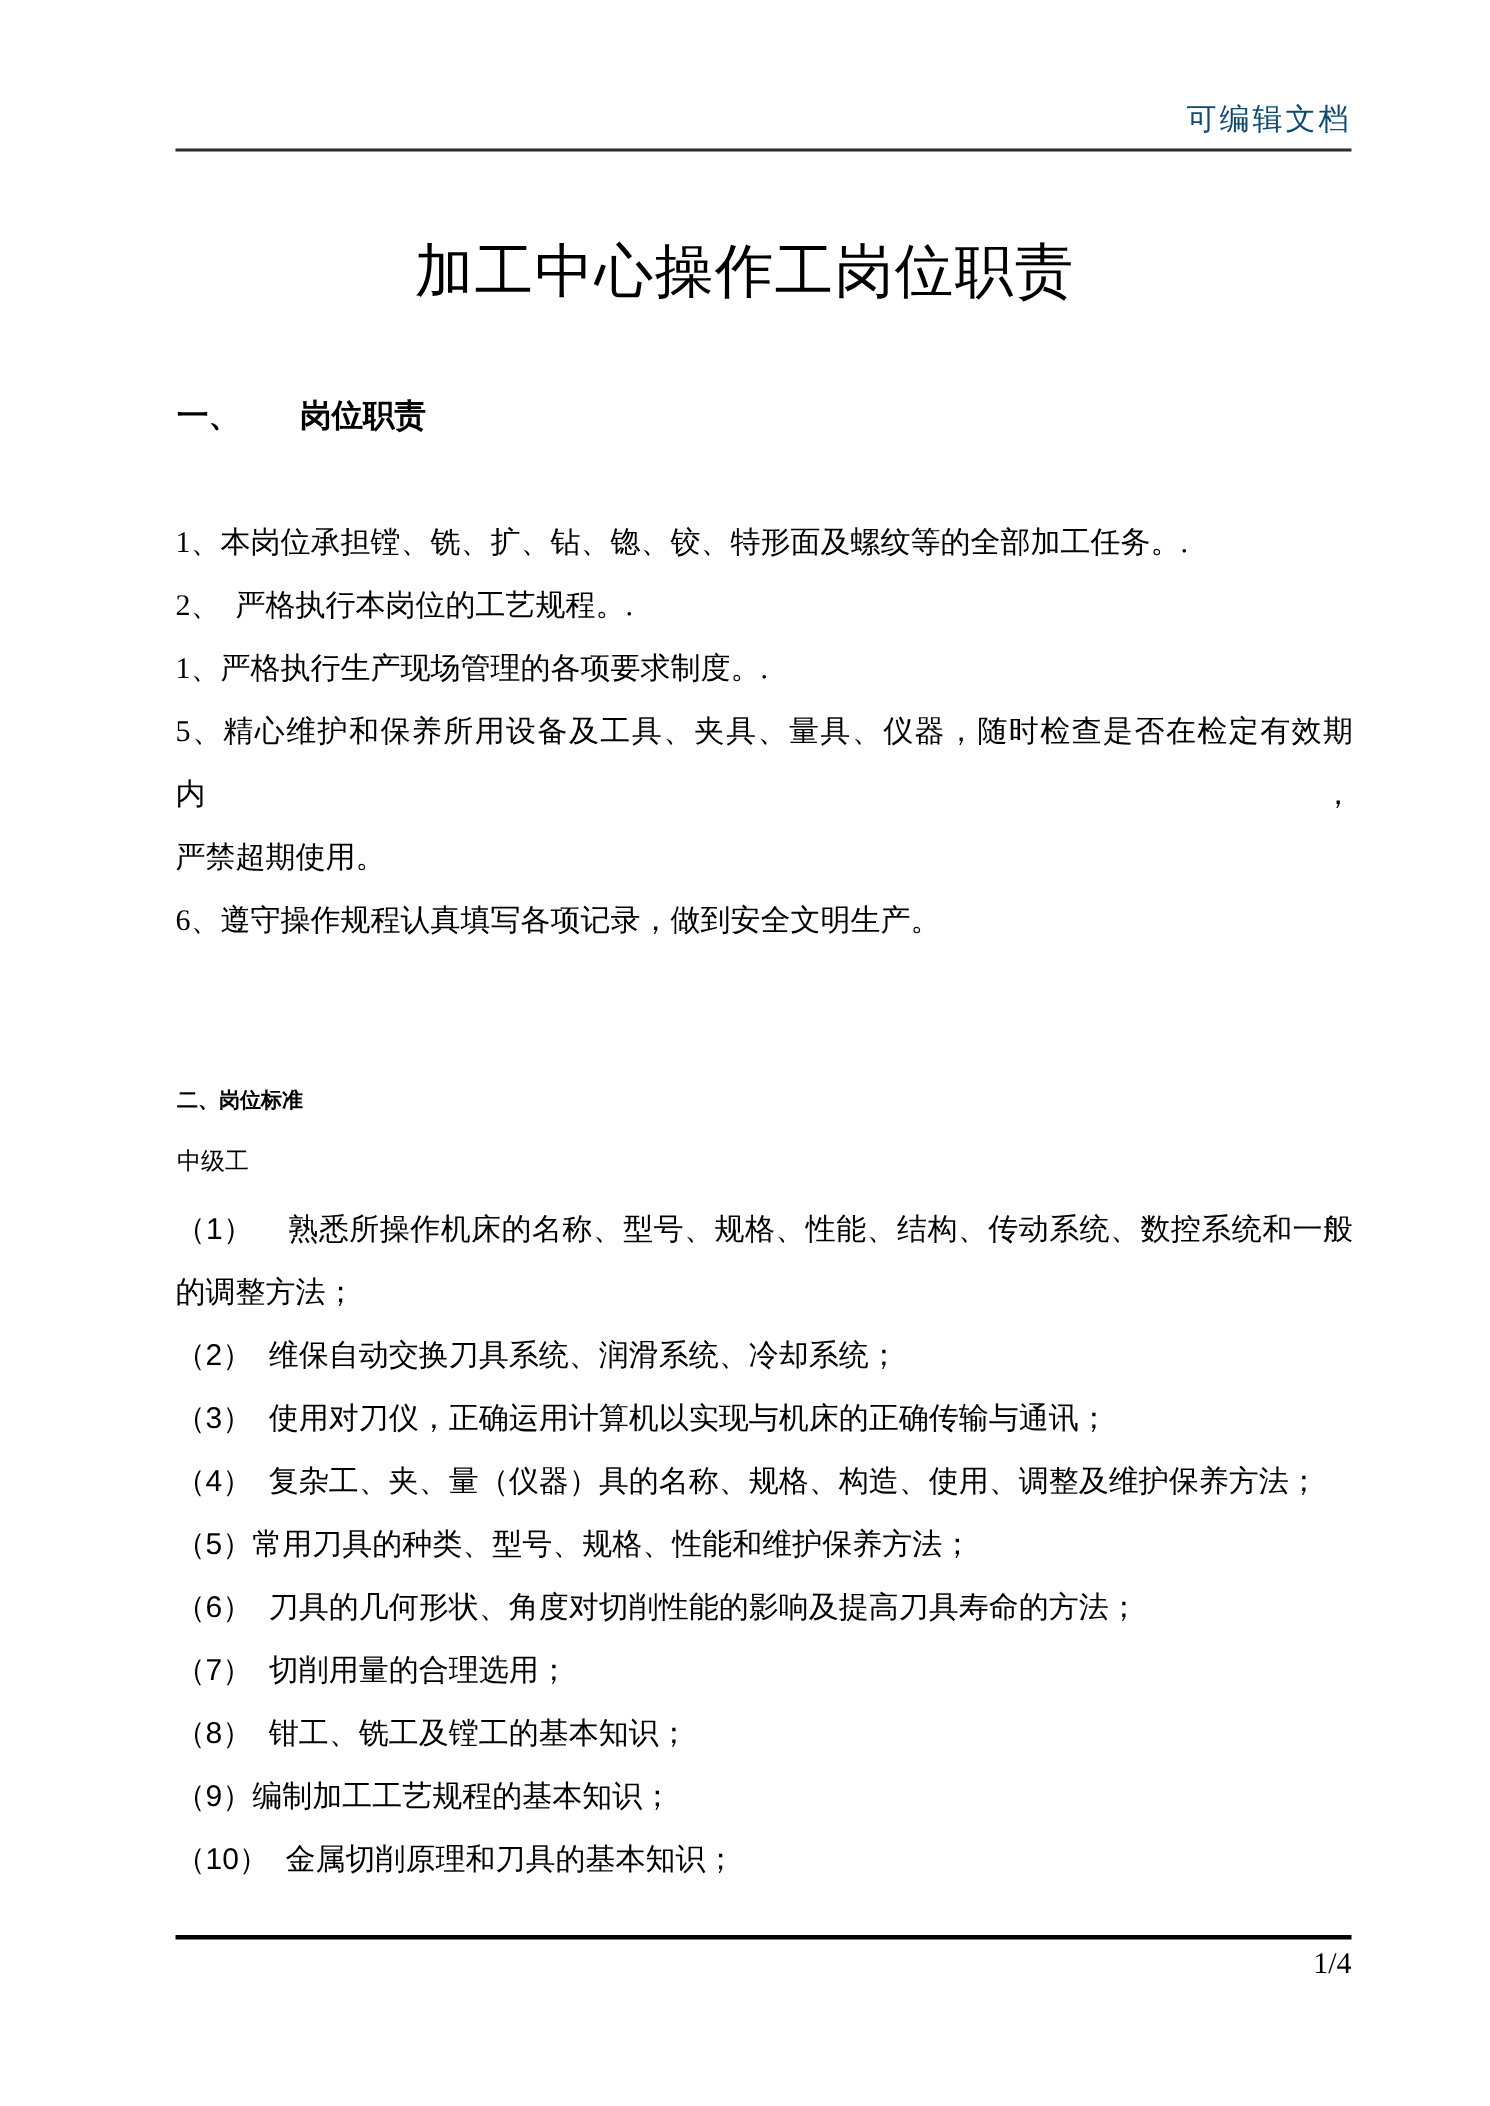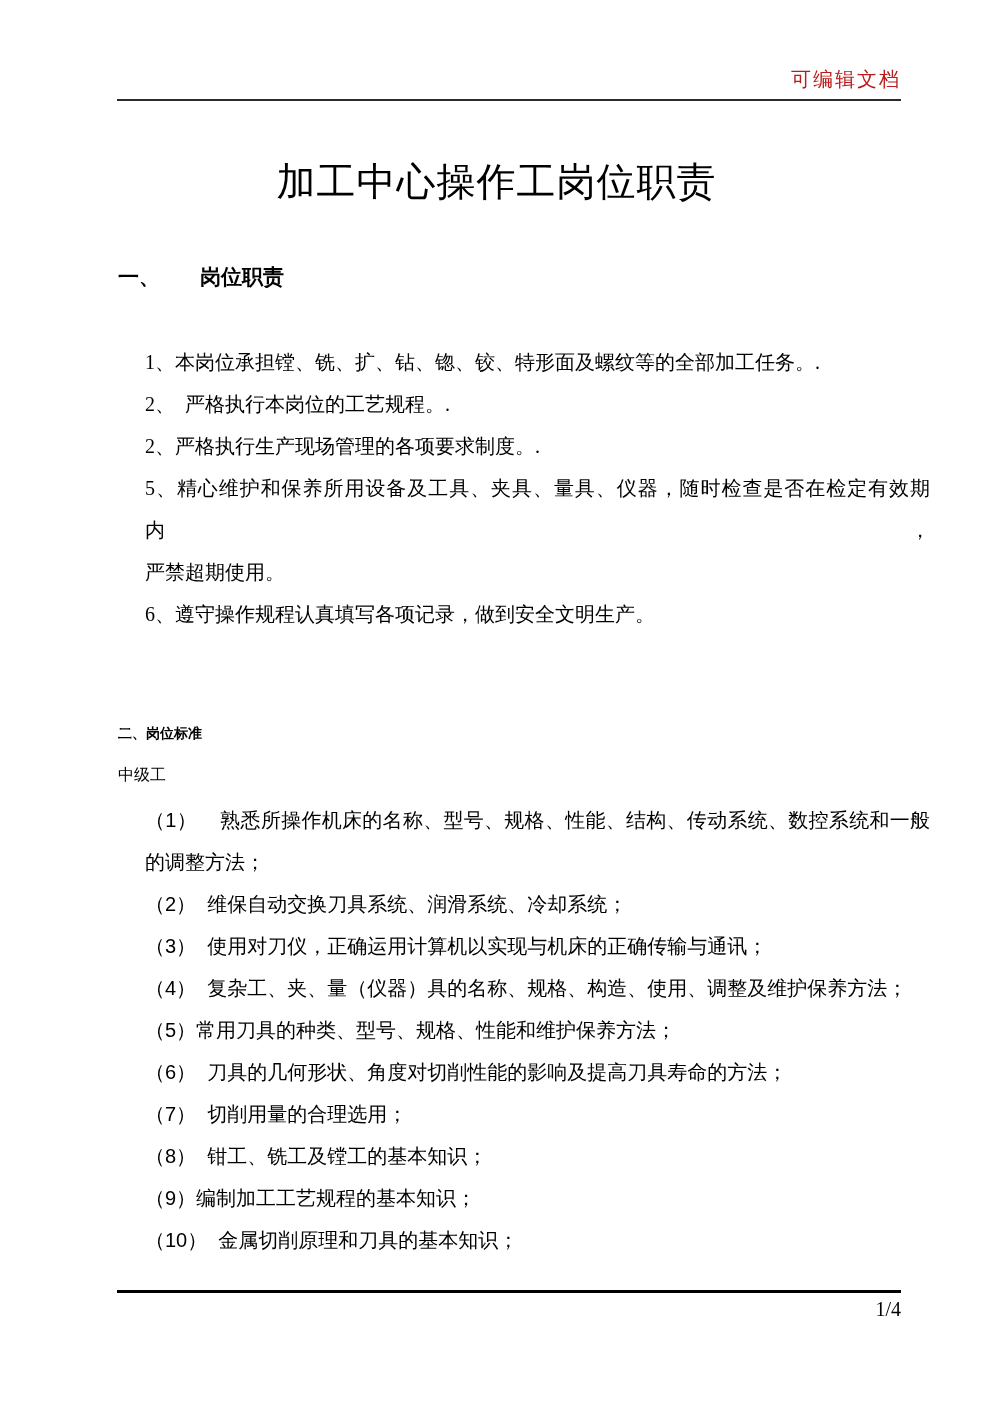--- a/index.html
+++ b/index.html
@@ -11,21 +11,21 @@
     color: #000000;
     font-family: "Liberation Serif", "DejaVu Serif", serif;
     overflow: hidden;
   }
   .watermark {
     position: absolute;
     top: 66px;
     right: 92px;
     font-size: 20px;
     letter-spacing: 2px;
-    color: #b91c1c;
+    color: #0c4a6e;
     font-family: Liberation Serif, serif;
   }
   .header-rule {
     position: absolute;
     top: 99px;
     left: 117px;
     width: 784px;
     height: 0;
     border-top: 2px solid #2b2b2b;
   }
@@ -48,21 +48,20 @@
     font-weight: bold;
     line-height: 34px;
   }
   .s1-heading .gap { display: inline-block; width: 40px; }
   .list {
     position: absolute;
     left: 117px;
     width: 785px;
     font-size: 20px;
     line-height: 42px;
-    margin-left: 28px;
   }
   .s1-list { top: 341px; }
   .s2-list {
     top: 799px;
     font-family: "Liberation Sans", "DejaVu Sans", sans-serif;
   }
   .line { white-space: pre-wrap; }
   .line.fill { text-align: justify; text-align-last: justify; }
   .s2-heading {
     position: absolute;
@@ -105,21 +104,21 @@
   <div class="watermark">可编辑文档</div>
   <div class="header-rule"></div>
 
   <div class="doc-title">加工中心操作工岗位职责</div>
 
   <div class="s1-heading"><span>一、</span><span class="gap"></span><span>岗位职责</span></div>
 
   <div class="list s1-list">
     <div class="line">1、本岗位承担镗、铣、扩、钻、锪、铰、特形面及螺纹等的全部加工任务。.</div>
     <div class="line">2、  严格执行本岗位的工艺规程。.</div>
-    <div class="line">2、严格执行生产现场管理的各项要求制度。.</div>
+    <div class="line">1、严格执行生产现场管理的各项要求制度。.</div>
     <div class="line fill">5、精心维护和保养所用设备及工具、夹具、量具、仪器，随时检查是否在检定有效期内，</div>
     <div class="line">严禁超期使用。</div>
     <div class="line">6、遵守操作规程认真填写各项记录，做到安全文明生产。</div>
   </div>
 
   <div class="s2-heading">二、岗位标准</div>
   <div class="sub-heading">中级工</div>
 
   <div class="list s2-list">
     <div class="line fill">（1）    熟悉所操作机床的名称、型号、规格、性能、结构、传动系统、数控系统和一般</div>

